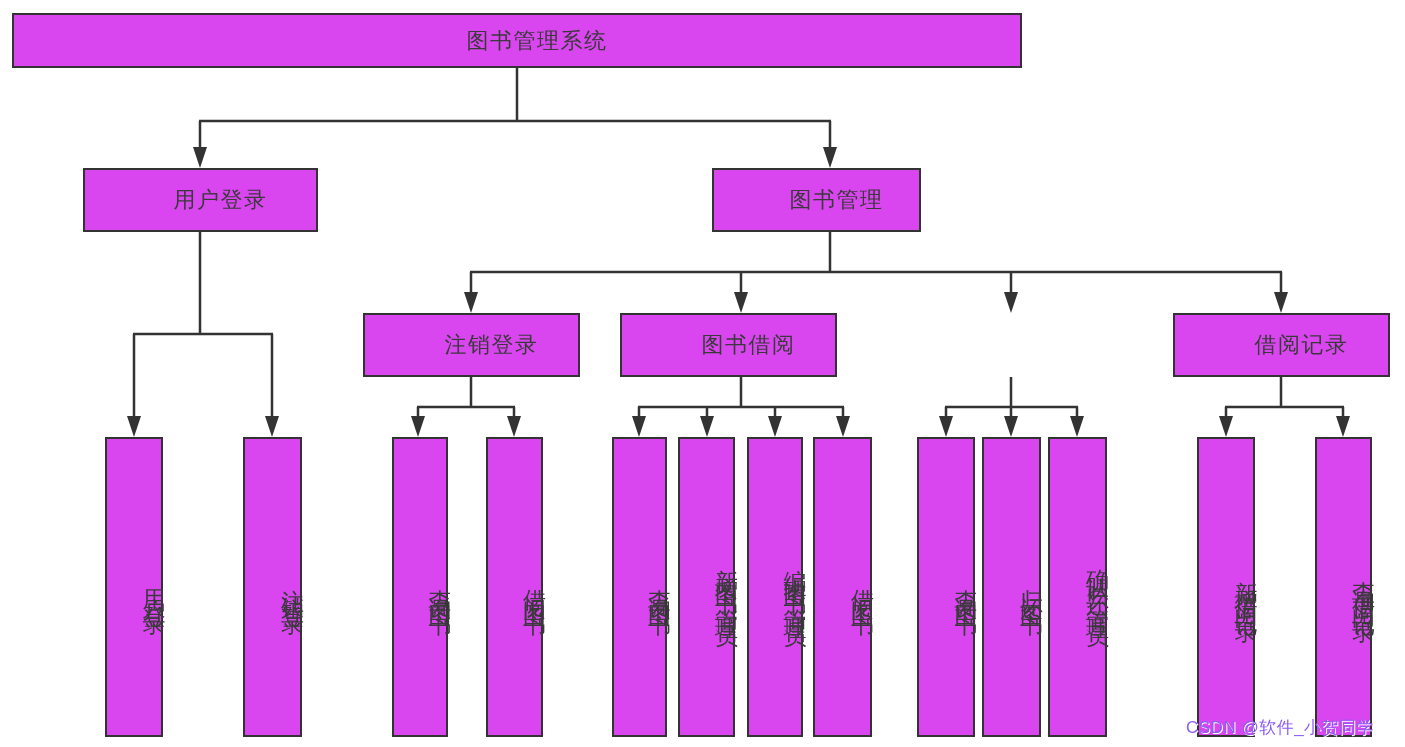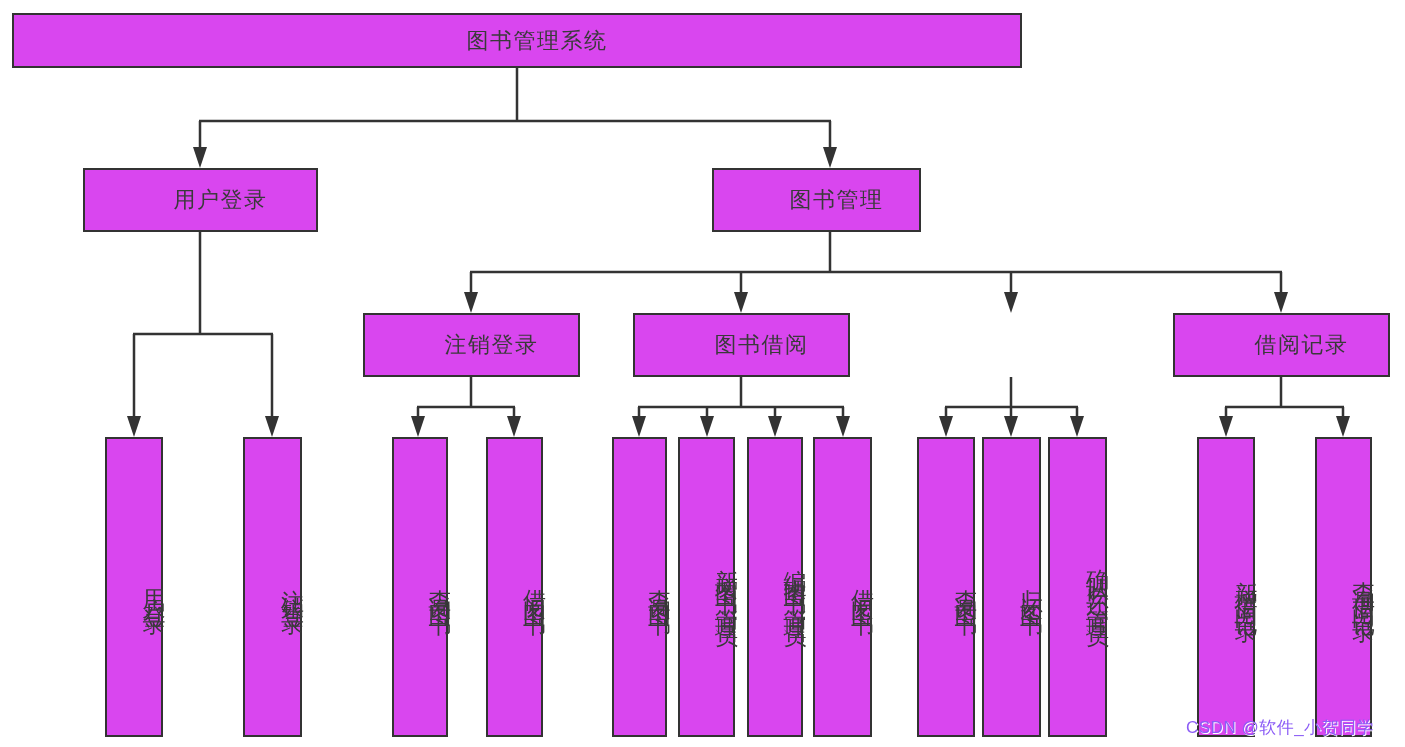--- a/index.html
+++ b/index.html
@@ -104,21 +104,21 @@
   <div class="node h" style="left:83px;top:168px;width:235px;height:64px">
     <span class="lbl">用户登录</span>
   </div>
   <div class="node h" style="left:712px;top:168px;width:209px;height:64px">
     <span class="lbl">图书管理</span>
   </div>
 
   <div class="node h" style="left:363px;top:313px;width:217px;height:64px">
     <span class="lbl">注销登录</span>
   </div>
-  <div class="node h" style="left:633px;top:313px;width:217px;height:64px">
+  <div class="node h" style="left:620px;top:313px;width:217px;height:64px">
     <span class="lbl">图书借阅</span>
   </div>
   <div class="node h" style="left:1173px;top:313px;width:217px;height:64px">
     <span class="lbl">借阅记录</span>
   </div>
 
   <div class="node v" style="left:105px;top:437px;width:58px;height:300px">
     <span class="lbl">用户登录</span>
   </div>
   <div class="node v" style="left:243px;top:437px;width:59px;height:300px">

